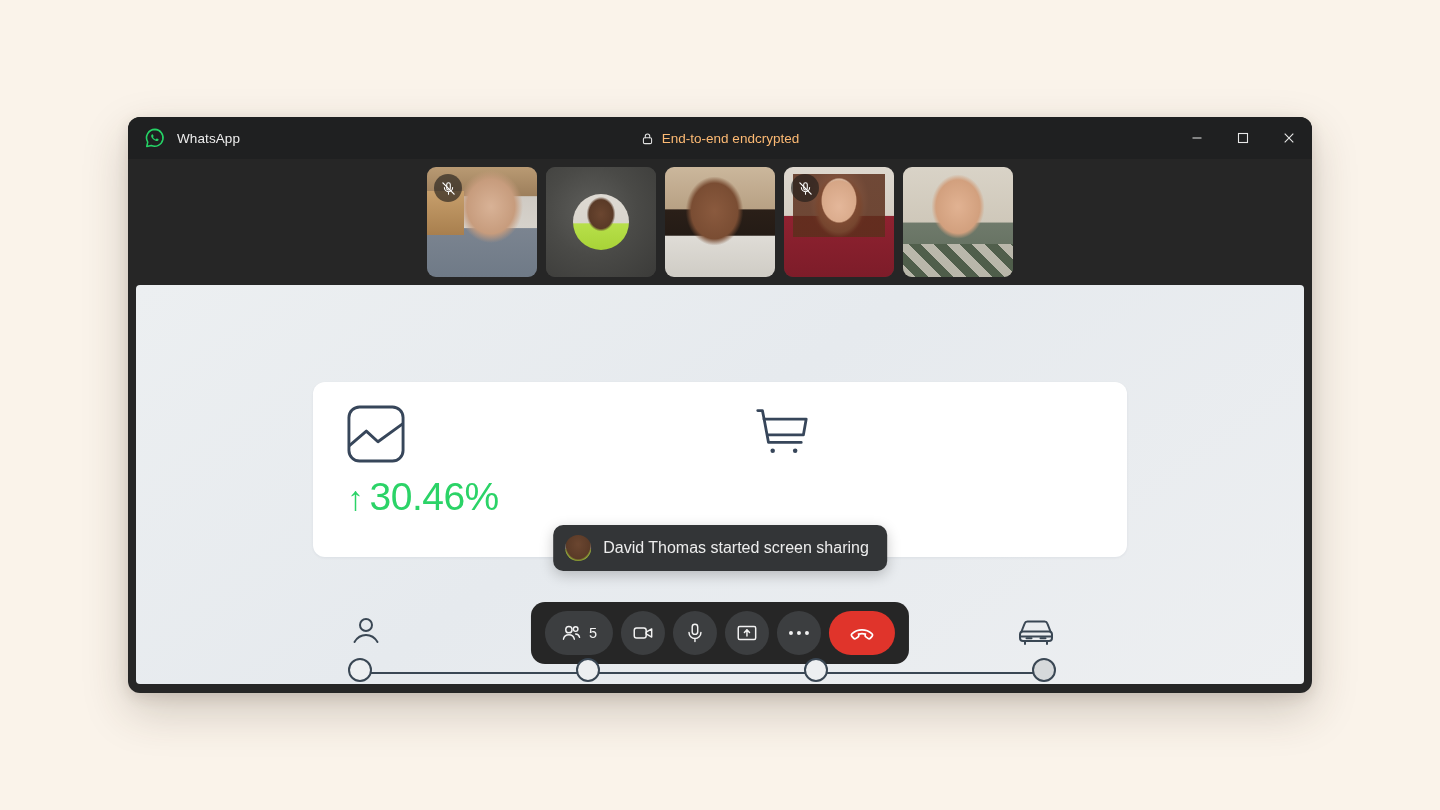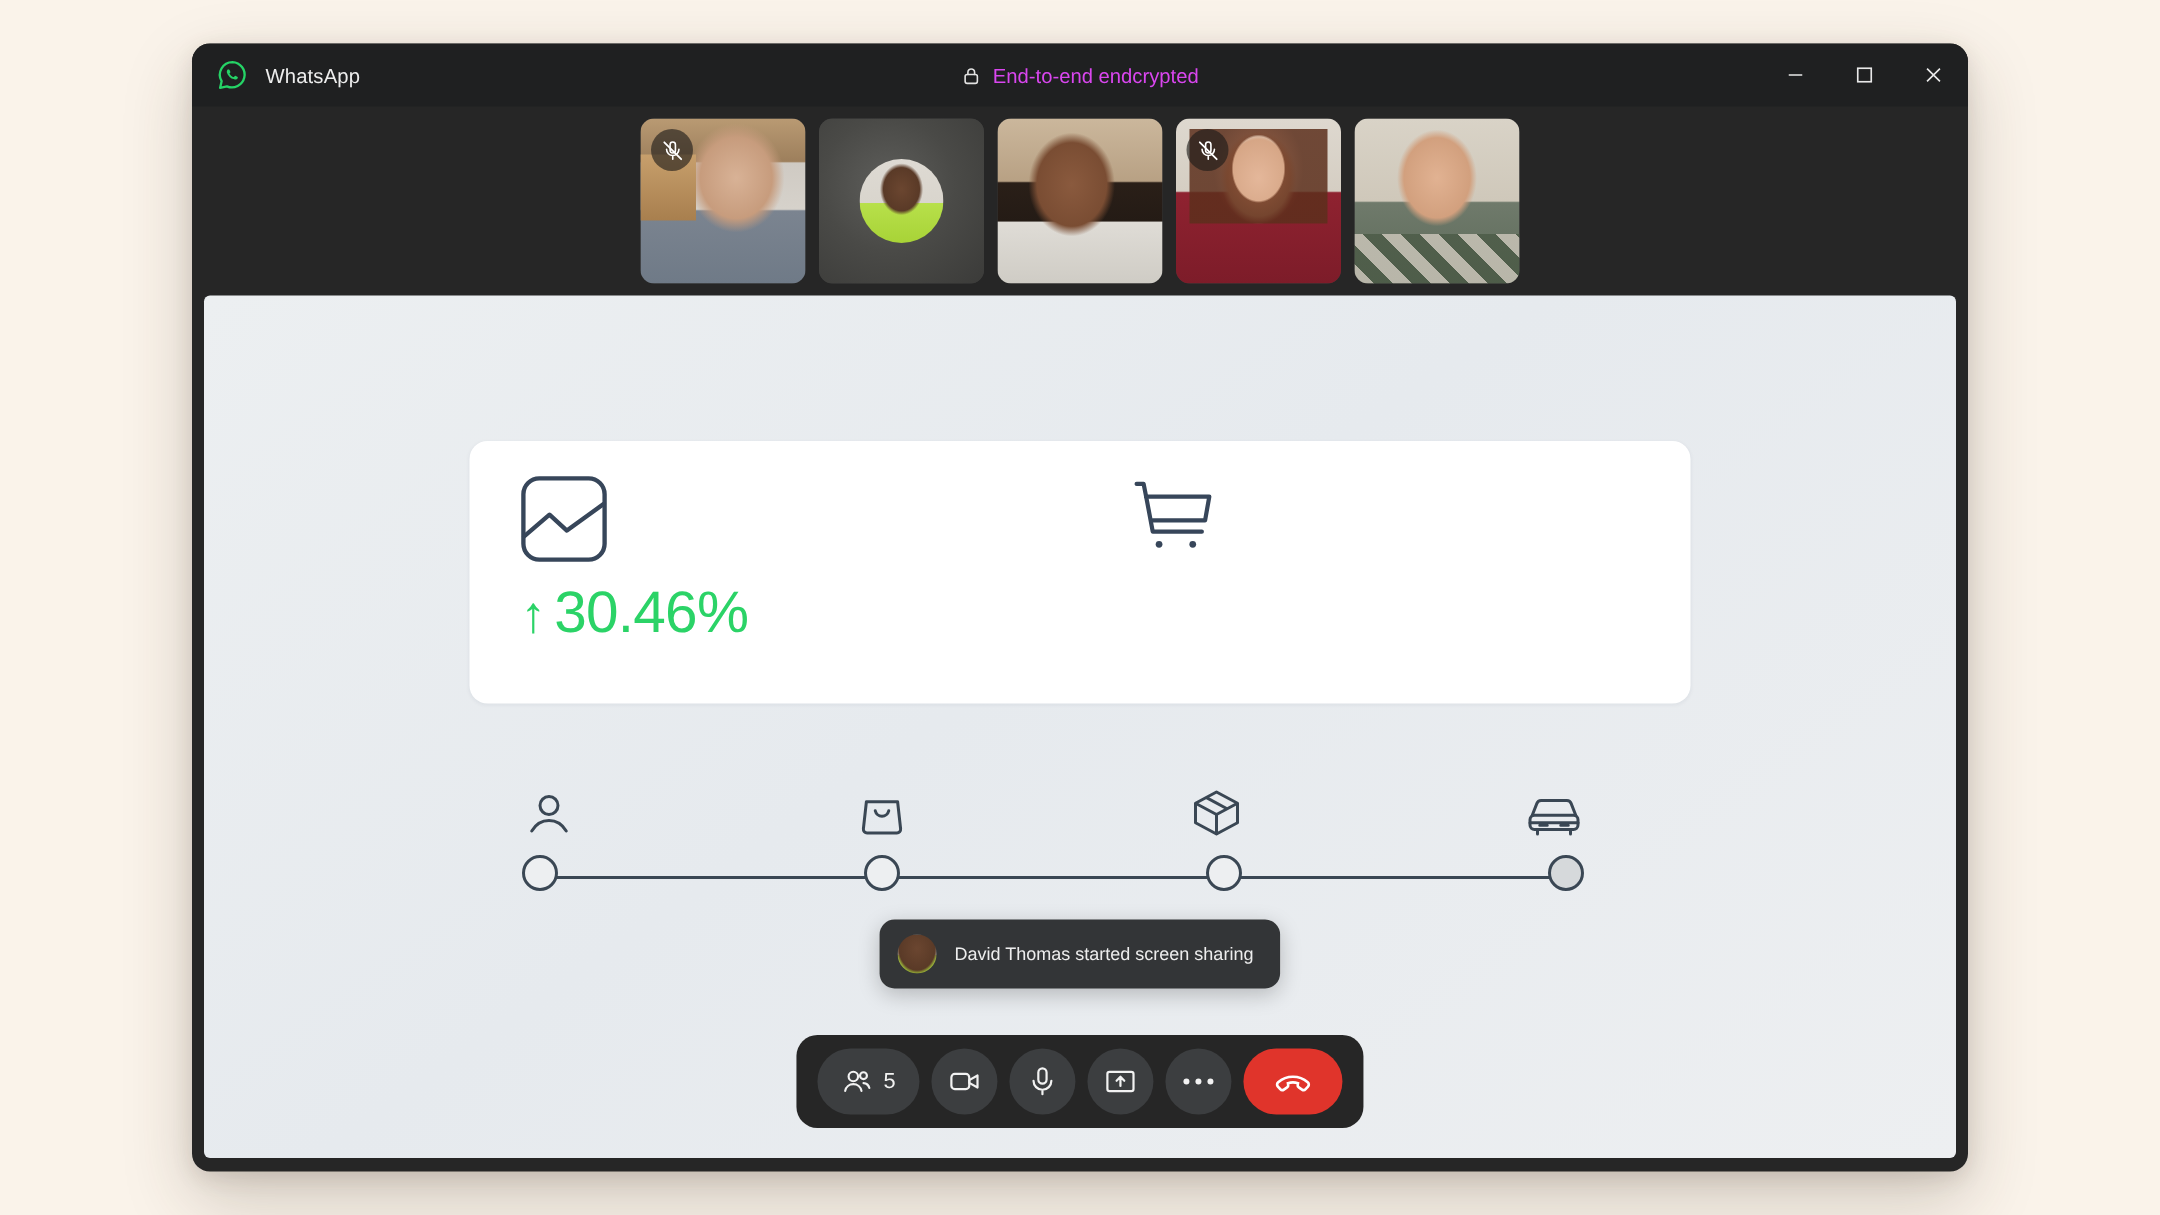--- a/index.html
+++ b/index.html
@@ -9,21 +9,21 @@
     font-family: "Liberation Sans", sans-serif;
   }
   body {
     background: #FAF3EA;
     display: flex; align-items: center; justify-content: center;
   }
 
   
   .app-window {
     position: relative;
-    width: 1184px; height: 752px;
+    width: 1184px; height: 576px;
     background: #262626;
     border-radius: 12px;
     box-shadow: 0 18px 46px rgba(60,45,30,.22), 0 4px 14px rgba(60,45,30,.12);
     overflow: hidden;
     display: flex; flex-direction: column;
   }
 
   
   .titlebar {
     position: relative;
@@ -33,21 +33,21 @@
   }
   .brand { display: flex; align-items: center; gap: 11px; padding-left: 16px; }
   .wa-logo { width: 22px; height: 22px; display: block; }
   .brand-name { color: #EDEDED; font-size: 13.5px; letter-spacing: .1px; }
   .enc-center {
     position: absolute; left: 0; right: 0; top: 0; bottom: 0;
     display: flex; align-items: center; justify-content: center; gap: 8px;
     pointer-events: none;
   }
   .enc-center .lock { width: 13px; height: 13px; display: block; }
-  .enc-text { color: #d946ef; font-size: 13.5px; }
+  .enc-text { color: #fdba74; font-size: 13.5px; }
   .winctrls { margin-left: auto; display: flex; height: 100%; }
   .winbtn {
     width: 46px; height: 100%;
     display: flex; align-items: center; justify-content: center;
     cursor: pointer;
   }
   .winbtn svg { display: block; }
 
   
   .thumbstrip {
@@ -169,21 +169,21 @@
     display: flex; align-items: center; gap: 12px;
     background: #333537;
     border-radius: 10px;
     padding: 10px 18px 10px 12px;
     box-shadow: 0 4px 14px rgba(0,0,0,.22);
   }
   .toast-av {
     width: 26px; height: 26px; border-radius: 50%;
     overflow: hidden; flex: 0 0 26px;
   }
-  .toast-text { color: #EDEDED; font-size: 12px; white-space: nowrap; }
+  .toast-text { color: #EDEDED; font-size: 16px; white-space: nowrap; }
 
   
   .controlbar {
     position: absolute;
     left: 50%; transform: translateX(-50%);
     bottom: 20px;
     height: 62px;
     background: #262626;
     border-radius: 14px;
     display: flex; align-items: center; gap: 8px;

